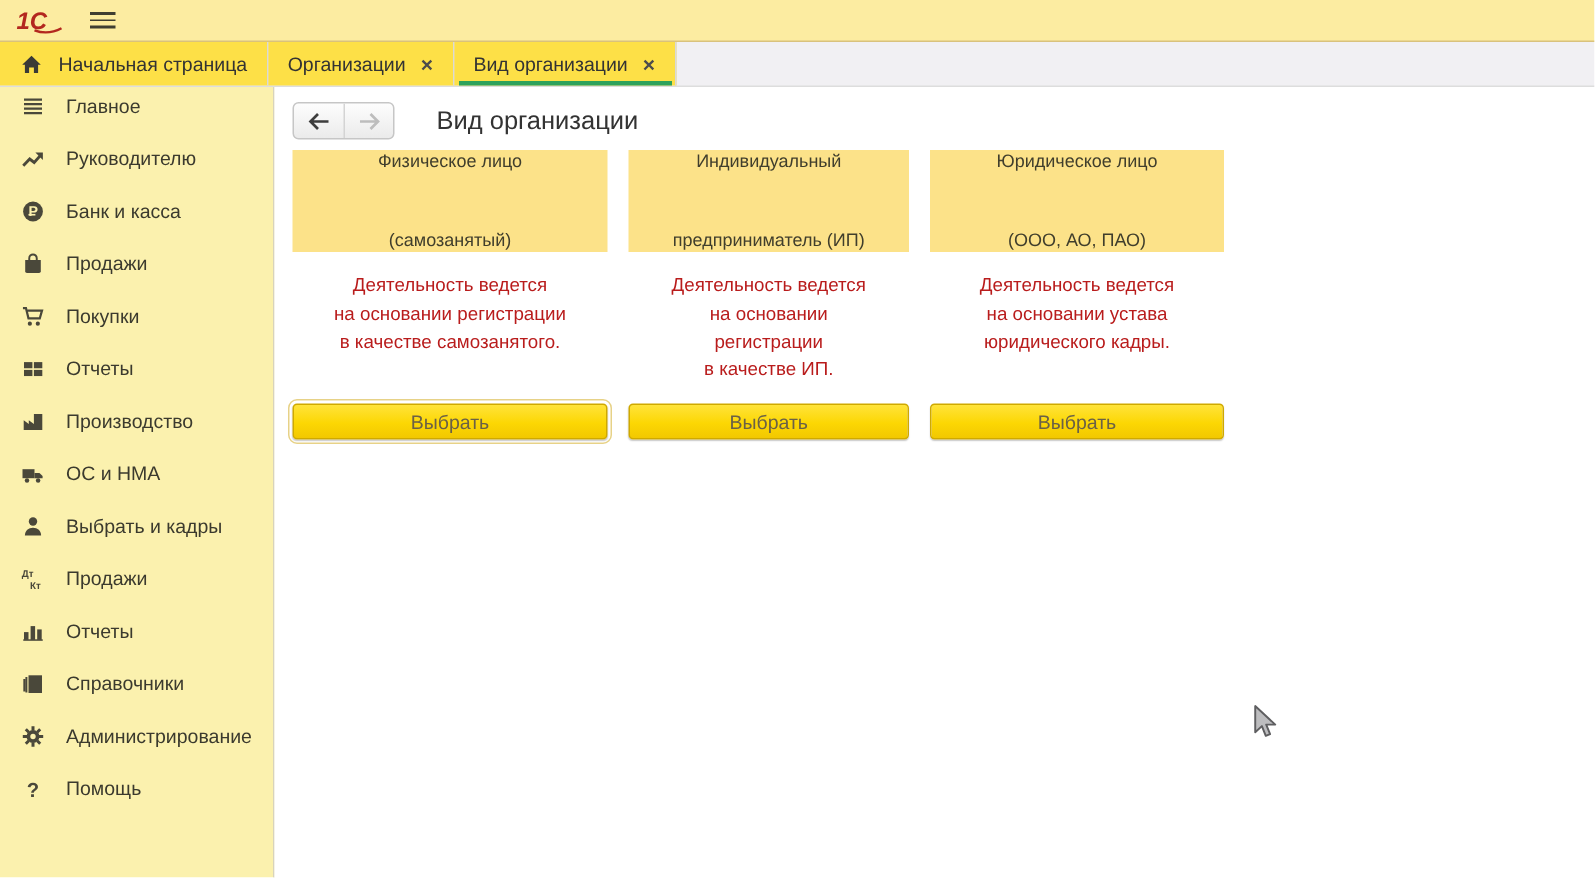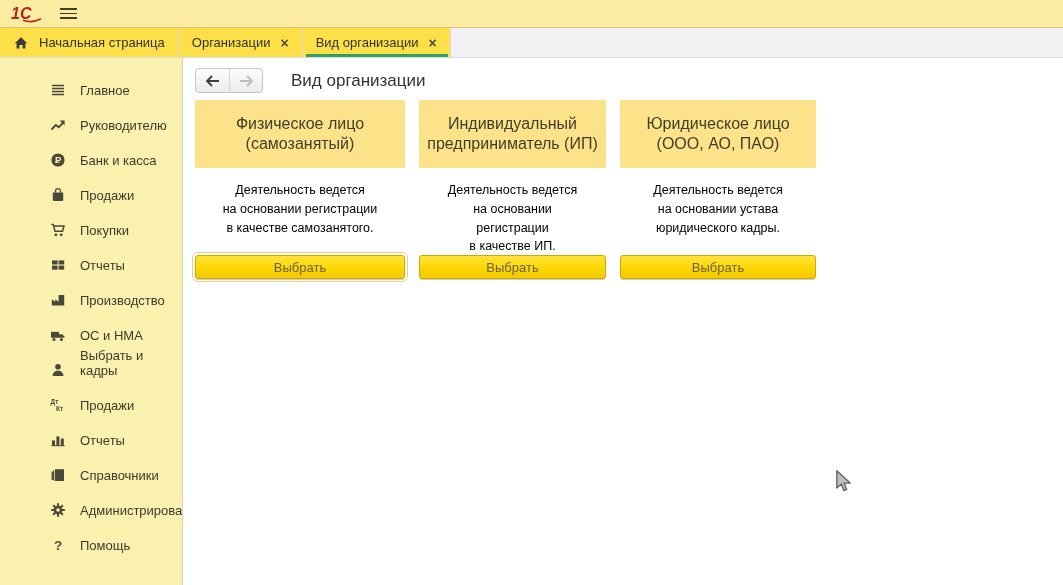--- a/index.html
+++ b/index.html
@@ -26,37 +26,37 @@
   .tab{background:#fde047;display:flex;align-items:center;padding:0 13px;font-size:13px;color:#333;
     border-right:1px solid #d9d9d9;position:relative;cursor:pointer;white-space:nowrap;}
   .tab .home-ic{margin-right:10px;display:flex;}
   .tab .close{margin-left:10px;font-size:14px;font-weight:bold;color:#4c4c4c;line-height:1;cursor:pointer;}
   .tab .tab-underline{position:absolute;left:3px;right:2px;bottom:0;height:3px;background:var(--tab-green);display:none;}
   .tab.active .tab-underline{display:block;}
 
   
   .content{display:flex;height:527px;}
   .sidebar{width:183px;background:var(--sidebar-yellow);border-right:1px solid #d8d3bd;padding-top:5px;flex:0 0 183px;}
-  .side-item{height:35px;display:flex;align-items:flex-end;padding-left:13px;gap:13px;font-size:13px;color:#3b3a2e;cursor:pointer;margin-left:36px;}
+  .side-item{height:35px;display:flex;align-items:flex-start;padding-left:13px;gap:13px;font-size:13px;color:#3b3a2e;cursor:pointer;}
   .side-item .icon{width:18px;height:16px;flex:0 0 18px;color:#4a483a;display:flex;align-items:center;justify-content:center;}
   .side-item .icon svg{display:block;}
 
   .main{flex:1;background:#fff;position:relative;}
   .nav-row{display:flex;align-items:center;margin:10px 0 0 12px;height:25px;}
   .histbtns{display:flex;border:1px solid #c6c6c6;border-radius:4px;overflow:hidden;
     background:linear-gradient(#fdfdfd,#ebebeb);}
   .histbtn{width:33px;height:23px;display:flex;align-items:center;justify-content:center;cursor:pointer;}
   .histbtn+.histbtn{border-left:1px solid #d4d4d4;}
   .page-title{margin-left:28px;font-size:17px;color:#333;}
 
   .cards{display:grid;grid-template-columns:210px 187px 196px;column-gap:14px;margin:7px 0 0 12px;}
   .card{display:flex;flex-direction:column;}
   .card-header{height:68px;background:var(--header-yellow);display:flex;flex-direction:column;
-    align-items:center;justify-content:center;font-size:16px;color:#403e2c;line-height:1.28;text-align:center;}
-  .card-desc{height:87px;padding-top:13px;font-size:12.5px;color:#000000;line-height:1.5;text-align:center;}
+    align-items:center;justify-content:space-between;font-size:12px;color:#403e2c;line-height:1.28;text-align:center;}
+  .card-desc{height:101px;padding-top:13px;font-size:12.5px;color:#b91c1c;line-height:1.5;text-align:center;}
   .card-desc div{white-space:nowrap;}
   .select-btn{width:100%;height:24px;border-radius:3px;border:1px solid #cfa900;cursor:pointer;
     background:linear-gradient(180deg,#ffe33a 0%,var(--button-yellow) 55%,#f2c800 100%);
     font-size:13px;color:#6b6146;font-family:inherit;box-shadow:0 1px 1px rgba(0,0,0,0.22);}
   .select-btn.focused{outline:1px solid #e7d287;outline-offset:2px;}
 
   .cursor{position:absolute;left:652px;top:412px;pointer-events:none;}
 </style>
 </head>
 <body>

